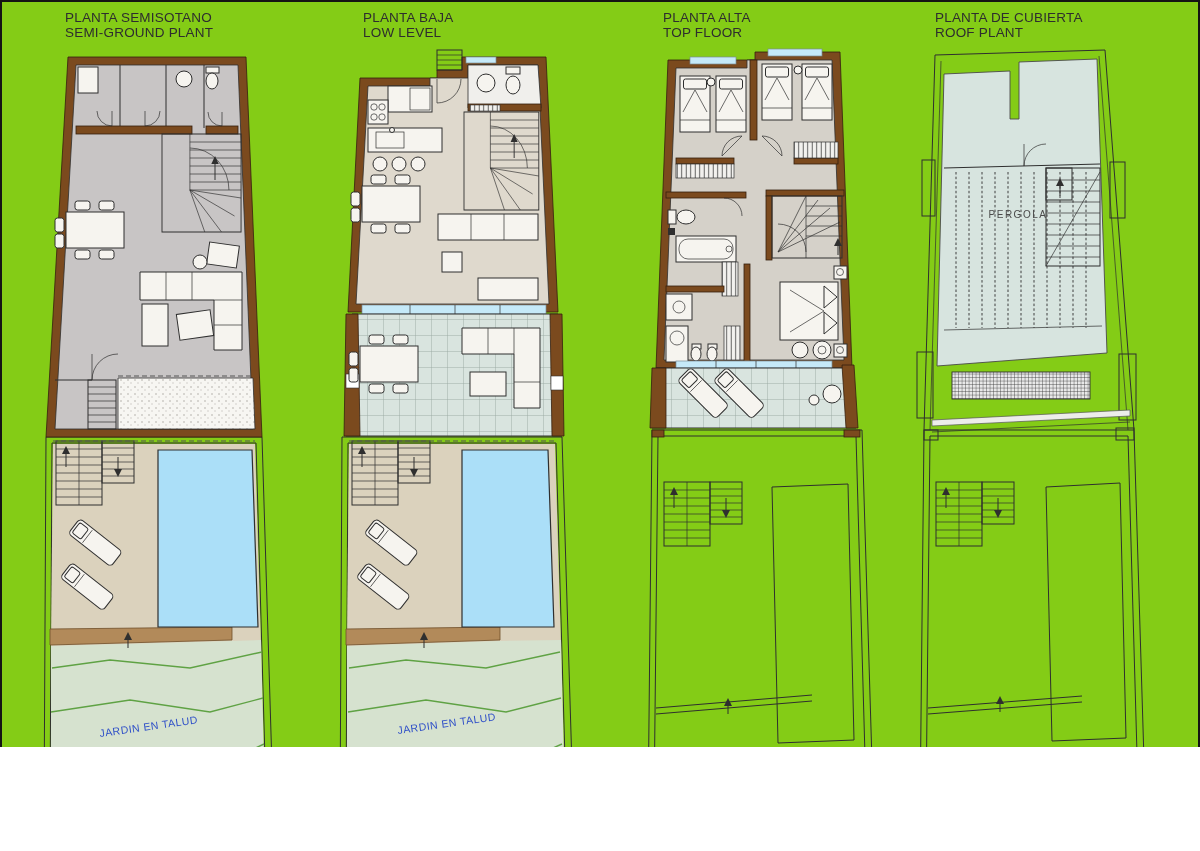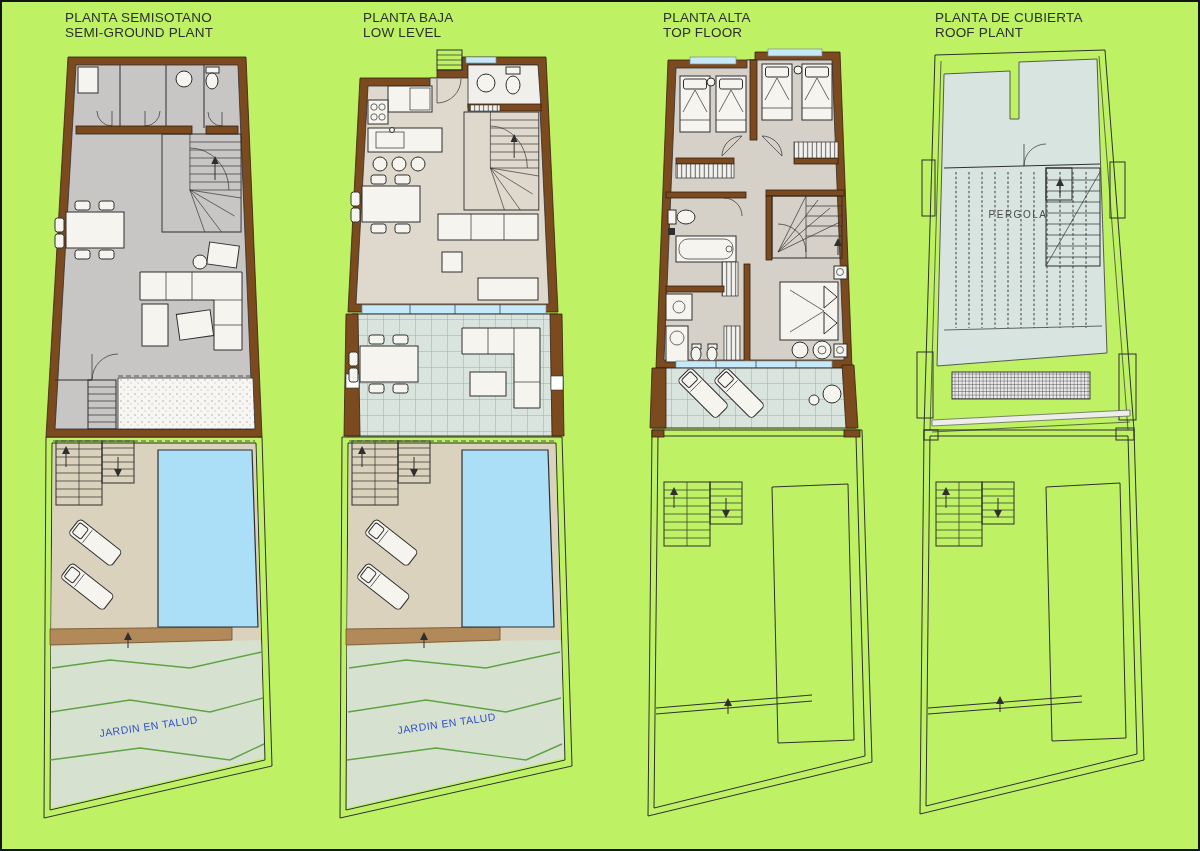--- a/index.html
+++ b/index.html
@@ -1,16 +1,16 @@
 <!DOCTYPE html>
 <html style="--outline: #2F2F2F; --wall_brown: #7B4A1E; --floor_gray: #C8C5C5; --floor_beige: #DFD9CD; --bedroom_floor: #D5D1C9; --room_white: #F0EFEC; --terrace_fill: #D9E4DF; --window_blue: #C5E9F8; --pool_blue: #ABDFF8; --sand: #DBD2BD; --strip_tan: #B28A5A; --slope_green: #D6E2CF; --contour_green: #5FA244; --label_blue: #3050C8; --roof_fill: #D7E4DF; --title_text: #2E2E2E;"><head>
 <meta charset="utf-8">
 <style>
   html,body{margin:0;padding:0;background:#fff;}
-  .sheet{position:relative;width:1200px;height:851px;background:#bef264;overflow:hidden;}
+  .sheet{position:relative;width:1200px;height:747px;background:#84cc16;overflow:hidden;}
   svg{display:block;}
   .ln{stroke:var(--outline,#2F2F2F);stroke-width:1;fill:none;}
   .thin{stroke:var(--outline,#2F2F2F);stroke-width:0.7;fill:none;}
   .dash{stroke:#555;stroke-width:1;stroke-dasharray:5,3;fill:none;}
   .wall{fill:var(--wall_brown,#7B4A1E);stroke:#35200E;stroke-width:0.8;}
   .furn{fill:#F6F4EF;stroke:var(--outline,#2F2F2F);stroke-width:1;}
   .blk{fill:var(--outline,#2F2F2F);stroke:none;}
   .floor-gray{fill:var(--floor_gray,#C8C5C5);stroke:var(--outline,#2F2F2F);stroke-width:0.8;}
   .floor-beige{fill:var(--floor_beige,#DFD9CD);stroke:var(--outline,#2F2F2F);stroke-width:0.8;}
   .floor-bed{fill:var(--bedroom_floor,#D5D1C9);stroke:var(--outline,#2F2F2F);stroke-width:0.8;}

